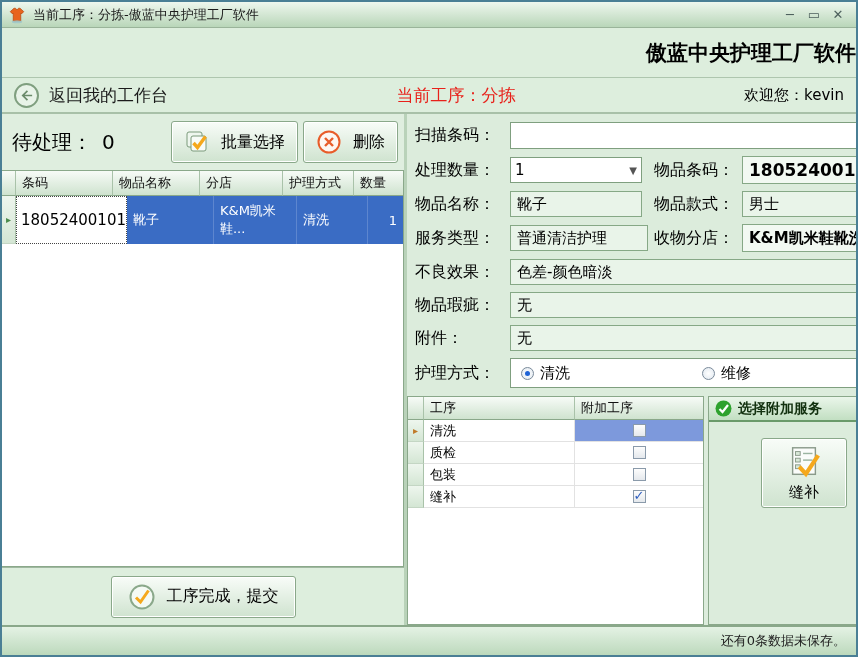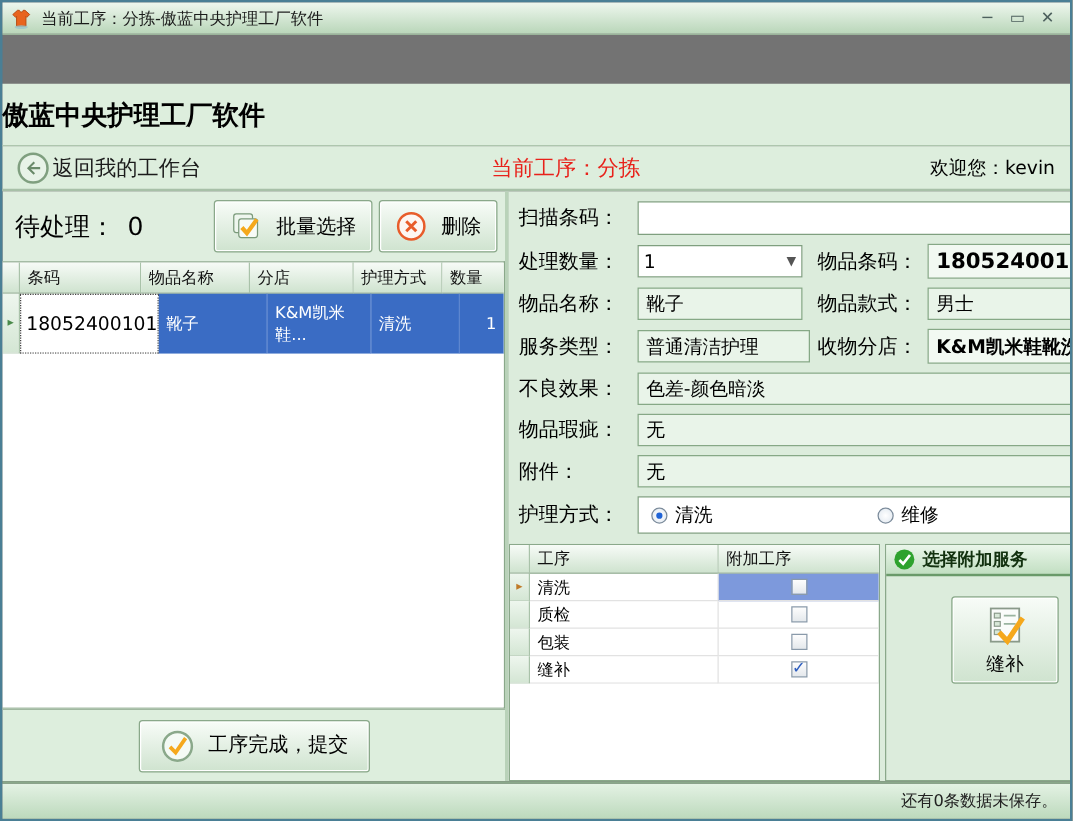--- a/index.html
+++ b/index.html
@@ -25,30 +25,30 @@
   .titlebar .title { font-size:13px; color:#1b1b1b; }
   .titlebar .spacer { flex:1; }
   .win-btn {
     width:24px; text-align:center; font-size:13px; font-weight:bold;
     color:#4e615e; cursor:default; line-height:24px;
   }
   
   .app-header {
     height:50px; flex:0 0 50px; background:#ddeedd;
     border-bottom:1px solid #aec6ae;
-    display:flex; align-items:center; justify-content:flex-start;margin-top:39px;
+    display:flex; align-items:center; justify-content:flex-end;
   }
   .app-header .app-title { font-size:21px; font-weight:bold; color:#000; }
   
   .navbar {
     height:36px; flex:0 0 36px; background:#ddeedd;
     border-bottom:2px solid #a8c0a8;
     display:flex; align-items:center; padding:0 12px;
   }
-  .back-btn { display:flex; align-items:center; gap:3px; cursor:pointer; }
+  .back-btn { display:flex; align-items:center; gap:10px; cursor:pointer; }
   .back-circle {
     width:25px; height:25px; border:2px solid #7f9f7f; border-radius:50%;
     display:flex; align-items:center; justify-content:center; background:#e8f3e8;
   }
   .back-label { font-size:17px; color:#1b1b1b; }
   .nav-center { flex:1; text-align:center; font-size:17px; font-weight:normal; color:#e8211a; }
   .nav-right { font-size:15px; color:#000; }
   
   .main { flex:1; display:flex; overflow:hidden; }
   .left-panel {

